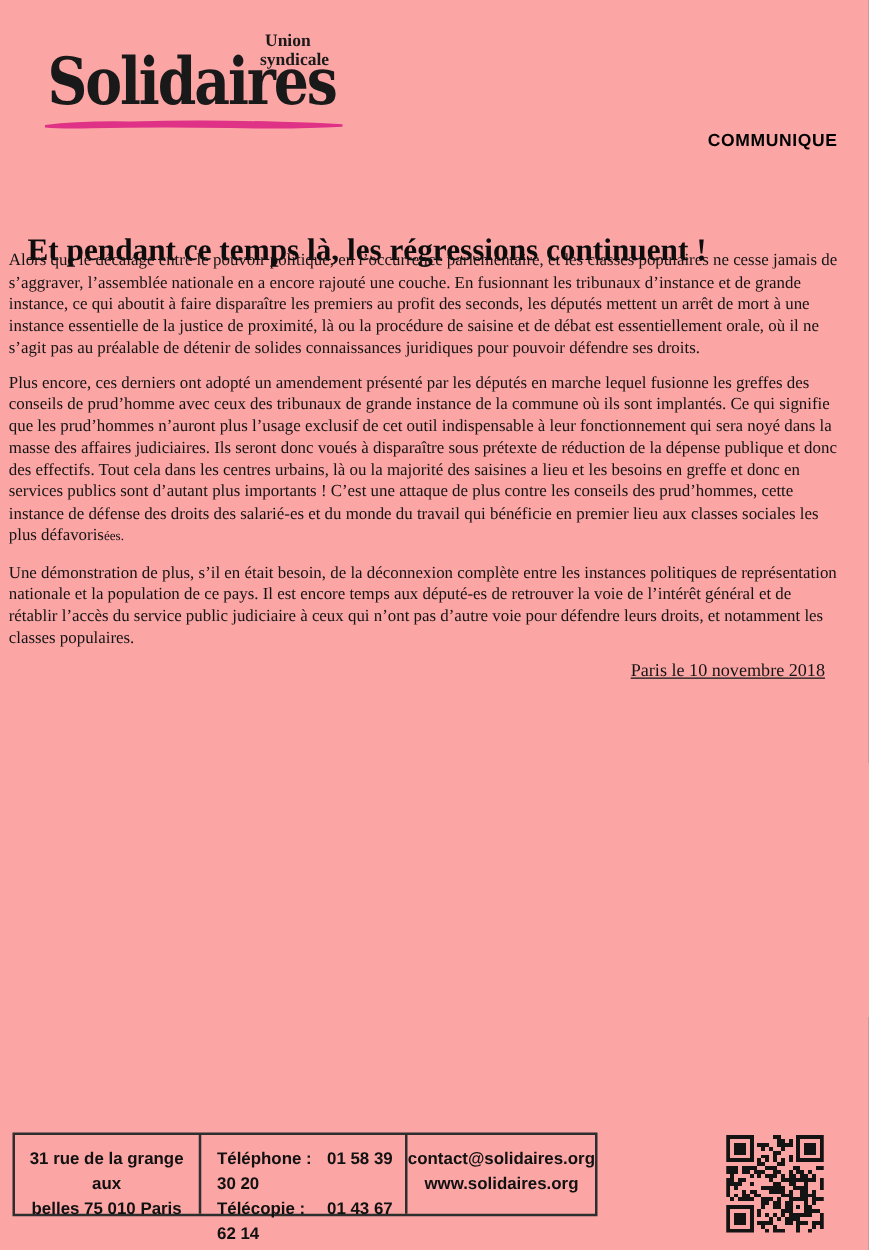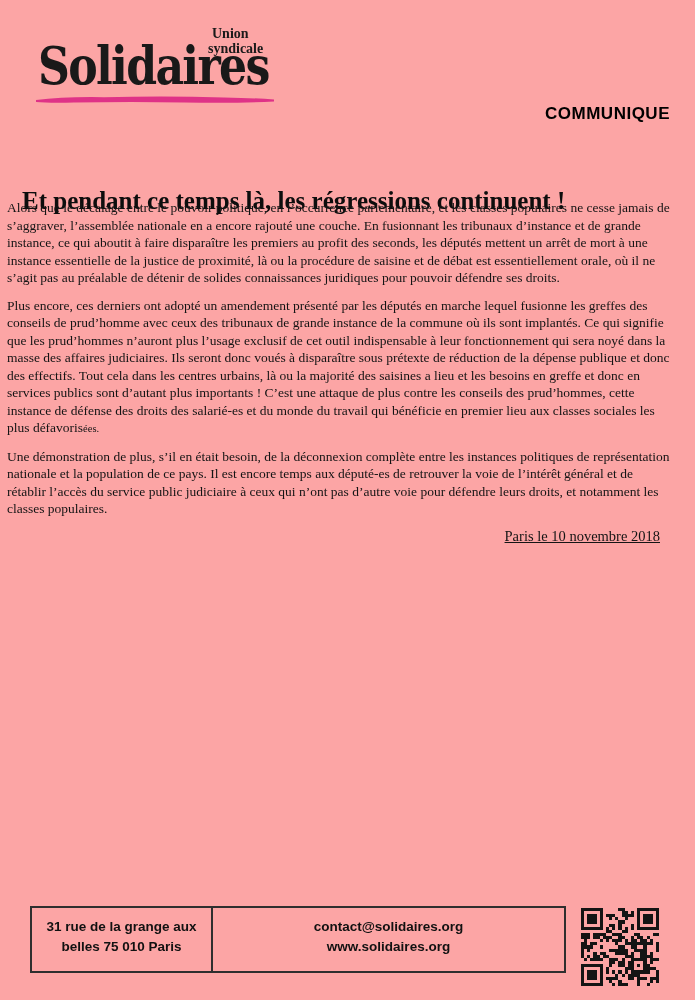--- a/index.html
+++ b/index.html
@@ -50,21 +50,21 @@
     height: 12px;
   }
 
   
   .kicker {
     position: absolute;
     right: 25px;
     top: 104px;
     font-family: "Liberation Sans", sans-serif;
     font-weight: bold;
-    font-size: 17px;
+    font-size: 14px;
     letter-spacing: 0.5px;
     color: #000;
   }
   .title {
     position: absolute;
     left: 22px;
     top: 147px;
     width: 660px;
     font-family: "Liberation Serif", serif;
     font-weight: bold;
@@ -97,23 +97,23 @@
     text-align: right;
     padding-right: 10px;
     font-size: 14.5px;
     margin-top: 9px;
     text-decoration: underline;
   }
 
   
   .footer-table {
     position: absolute;
-    left: 30px;
+    left: 10px;
     top: 906px;
-    width: 536px;
+    width: 468px;
     height: 67px;
     border: 2px solid #2e2e2e;
     display: flex;
     font-family: "Liberation Sans", sans-serif;
     font-weight: bold;
     font-size: 13.5px;
     line-height: 20px;
     color: #111;
   }
   .footer-cell { padding-top: 9px; }
@@ -156,20 +156,24 @@
     <p>Alors que le décalage entre le pouvoir politique, en l’occurrence parlementaire, et les classes populaires ne cesse jamais de s’aggraver, l’assemblée nationale en a encore rajouté une couche. En fusionnant les tribunaux d’instance et de grande instance, ce qui aboutit à faire disparaître les premiers au profit des seconds, les députés mettent un arrêt de mort à une instance essentielle de la justice de proximité, là ou la procédure de saisine et de débat est essentiellement orale, où il ne s’agit pas au préalable de détenir de solides connaissances juridiques pour pouvoir défendre ses droits.</p>
     <p><span>Plus encore, ces derniers ont adopté un amendement présenté par les députés en marche lequel fusionne les greffes des conseils de prud’homme avec ceux des tribunaux de grande instance de la commune où ils sont implantés. Ce qui signifie que les prud’hommes n’auront plus l’usage exclusif de cet outil indispensable à leur fonctionnement qui sera noyé dans la masse des affaires judiciaires. Ils seront donc voués à disparaître sous prétexte de réduction de la dépense publique et donc des effectifs. Tout cela dans les centres urbains, là ou la majorité des saisines a lieu et les besoins en greffe et donc en services publics sont d’autant plus importants&nbsp;! C’est une attaque de plus contre les conseils des prud’hommes, cette instance de défense des droits des salarié-es et du monde du travail qui bénéficie en premier lieu aux classes sociales les plus défavoris</span><span class="small-suffix">ées.</span></p>
     <p>Une démonstration de plus, s’il en était besoin, de la déconnexion complète entre les instances politiques de représentation nationale et la population de ce pays. Il est encore temps aux député-es de retrouver la voie de l’intérêt général et de rétablir l’accès du service public judiciaire à ceux qui n’ont pas d’autre voie pour défendre leurs droits, et notamment les classes populaires.</p>
     <p class="dateline">Paris le 10 novembre 2018</p>
   </div>
 
   <div class="footer-table">
     <div class="footer-cell cell-address">
       <span>31 rue de la grange aux</span>
       <span>belles 75 010 Paris</span>
+    </div>
+    <div class="footer-cell cell-phones">
+      <span class="row"><span class="lbl">Téléphone :</span><span class="num">01 58 39 30 20</span></span>
+      <span class="row"><span class="lbl">Télécopie :</span><span class="num">01 43 67 62 14</span></span>
     </div>
     <div class="footer-cell cell-web">
       <a href="#">contact@solidaires.org</a>
       <a href="#">www.solidaires.org</a>
     </div>
   </div>
 
   <svg class="qr" viewBox="0 0 25 25" shape-rendering="crispEdges">
       <rect x="0" y="0" width="1" height="1" fill="#141414"></rect>
       <rect x="1" y="0" width="1" height="1" fill="#141414"></rect>

